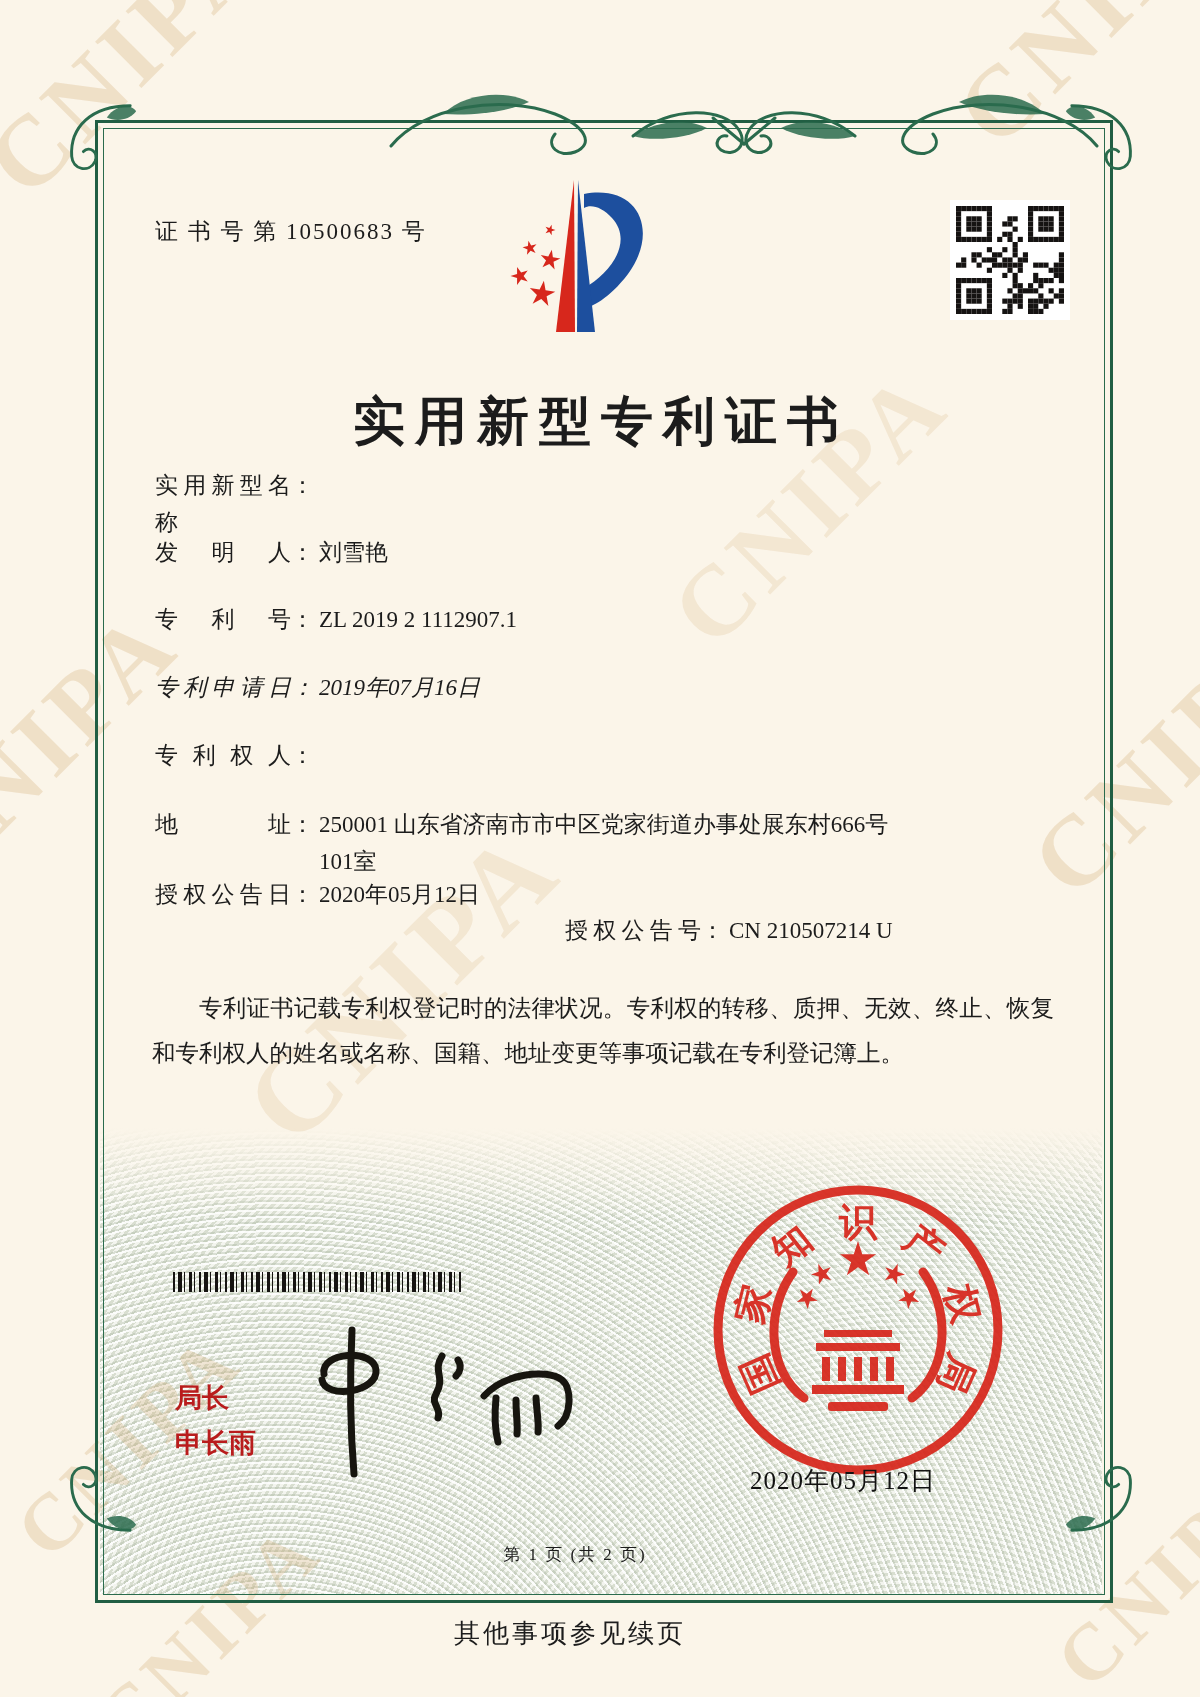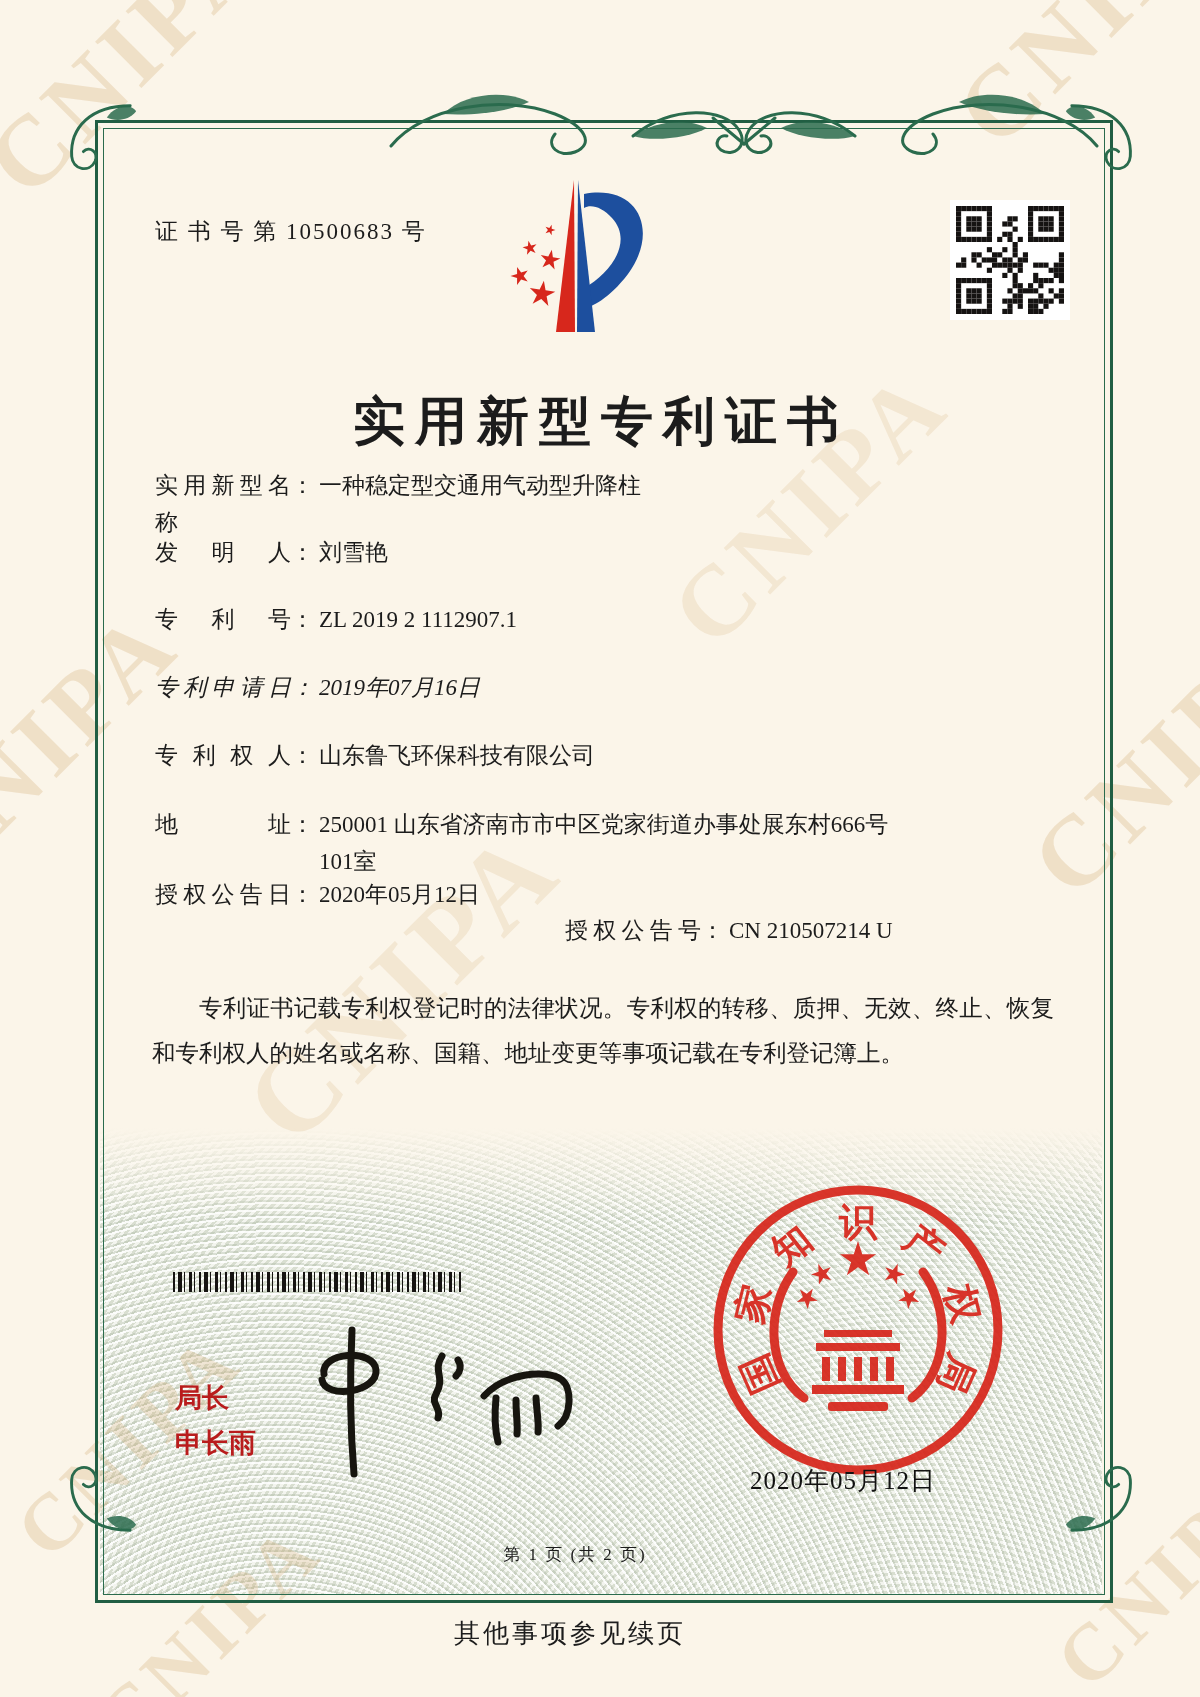--- a/index.html
+++ b/index.html
@@ -359,41 +359,39 @@
         <rect x="64" y="80" width="4" height="4"></rect>
       </g>
     </svg>
 </div>
 
 <div class="title">实用新型专利证书</div>
 
 <div class="frow" style="top:467px;">
   <span class="flabel">实用新型名称</span>
     <span class="fcolon">：</span>
-  <div class="fval">一种稳定型交通用气动型升降柱</div>
 </div>
 <div class="frow" style="top:534px;">
   <span class="flabel">发明人</span>
     <span class="fcolon">：</span>
   <div class="fval">刘雪艳</div>
 </div>
 <div class="frow" style="top:601px;">
   <span class="flabel">专利号</span>
     <span class="fcolon">：</span>
   <div class="fval">ZL 2019 2 1112907.1</div>
 </div>
 <div class="frow" style="top:669px;font-style:italic;">
   <span class="flabel">专利申请日</span>
     <span class="fcolon">：</span>
   <div class="fval">2019年07月16日</div>
 </div>
 <div class="frow" style="top:737px;">
   <span class="flabel">专利权人</span>
     <span class="fcolon">：</span>
-  <div class="fval">山东鲁飞环保科技有限公司</div>
 </div>
 <div class="frow" style="top:806px;">
   <span class="flabel">地址</span>
     <span class="fcolon">：</span>
   <div class="fval">
     <span>250001 山东省济南市市中区党家街道办事处展东村666号</span>
     <span class="line2">101室</span>
   </div>
 </div>
 <div class="frow" style="top:876px;">

